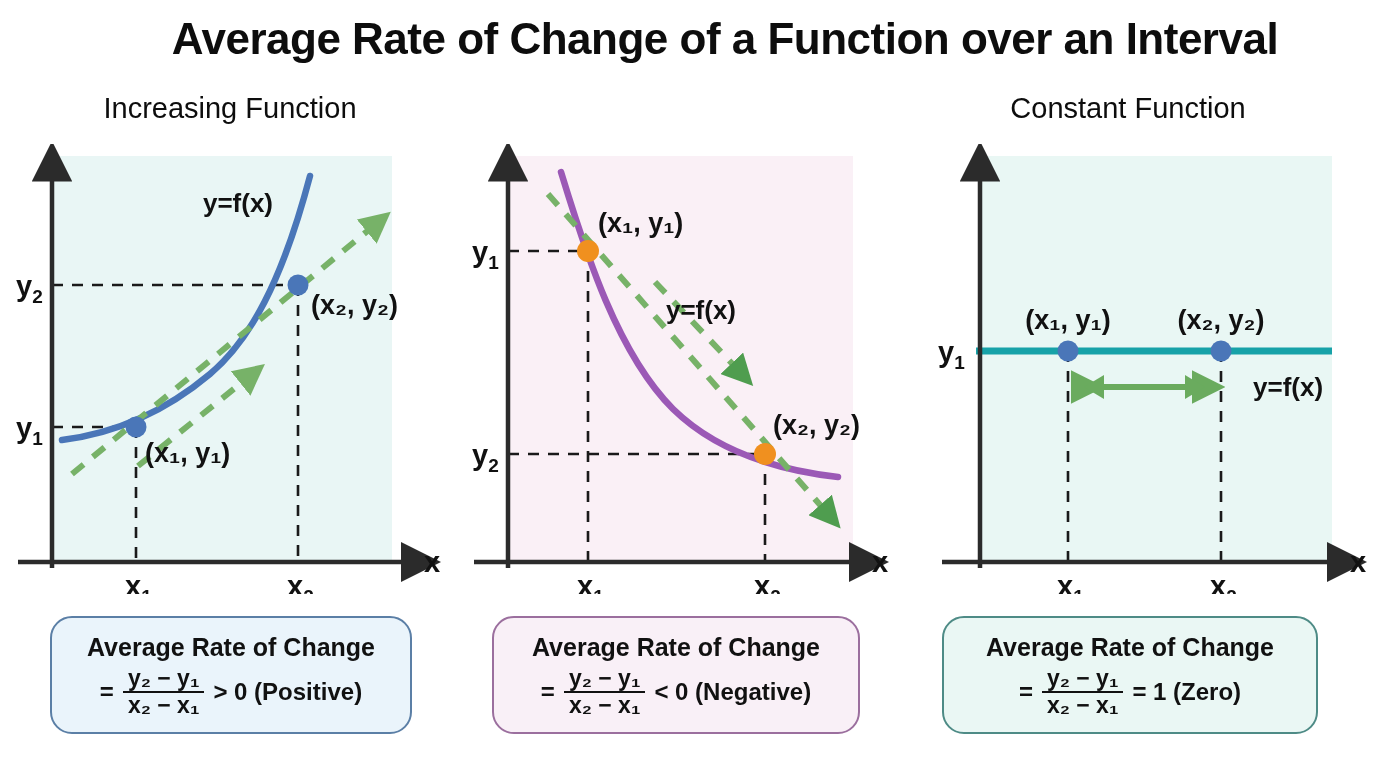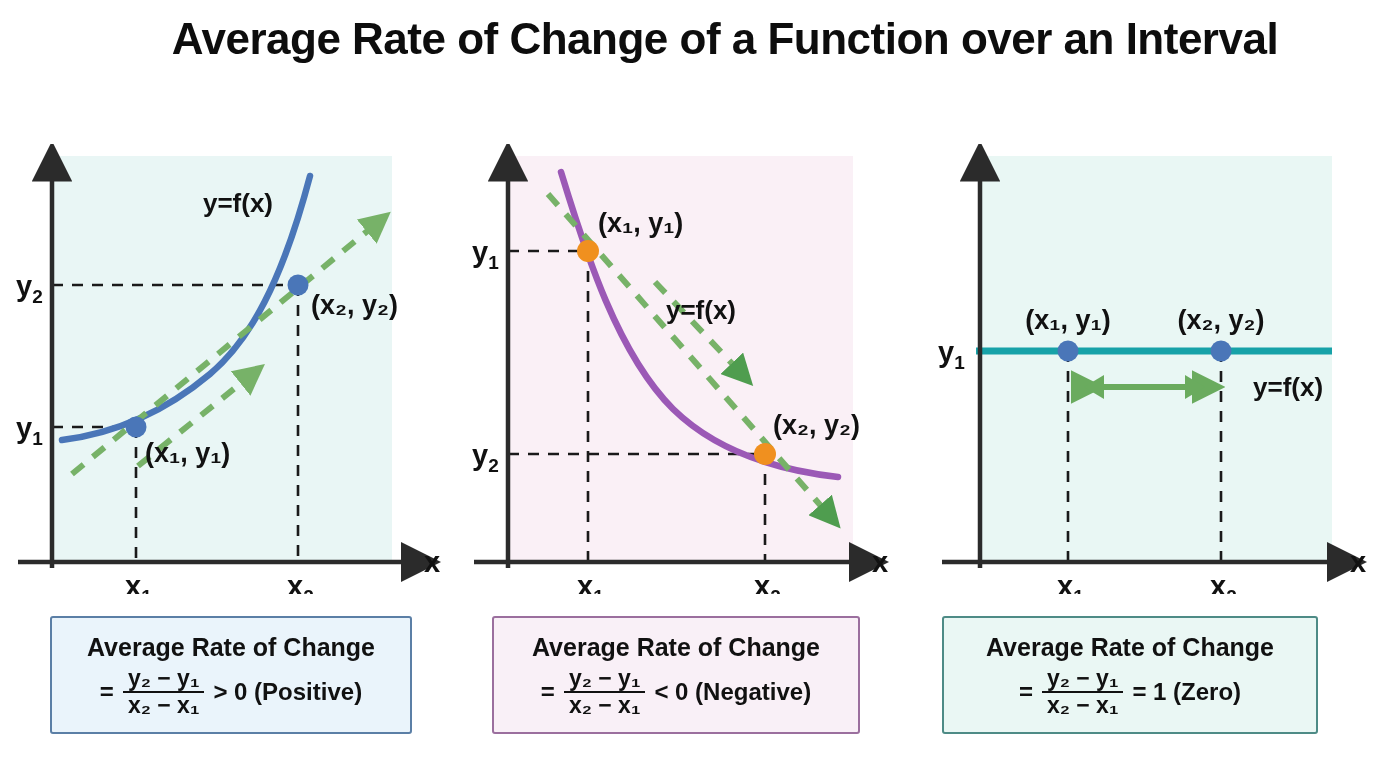--- a/index.html
+++ b/index.html
@@ -55,21 +55,21 @@
     height: 450px;
   }
   .plot svg { display: block; }
 
   .formula-box {
     position: absolute;
     left: 40px;
     top: 524px;
     width: 362px;
     height: 118px;
-    border-radius: 3px;
+    border-radius: 22px;
     box-sizing: border-box;
     display: flex;
     flex-direction: column;
     align-items: center;
     justify-content: center;
   }
   #panel-decreasing .formula-box { left: 34px; width: 368px; }
   #panel-constant  .formula-box  { left: 34px; width: 376px; }
 
   .box-inc { background: #eaf4fb; border: 2px solid #5b7fa6; }
@@ -107,20 +107,21 @@
     font-weight: 700;
     fill: #111;
   }
 </style>
 </head>
 <body>
 
 <div id="page-title">Average Rate of Change of a Function over an Interval</div>
 
 <div class="panel" id="panel-increasing">
+  <div class="panel-subtitle">Increasing Function</div>
 
   <div class="plot">
     <svg width="440" height="450" viewBox="0 0 440 450">
       <defs>
         <marker id="ah-dark-1" markerWidth="9" markerHeight="9" refX="3" refY="4.5" orient="auto">
           <path d="M0,0 L9,4.5 L0,9 z" fill="#2b2b2b"></path>
         </marker>
         <marker id="ah-green-1" markerWidth="5.2" markerHeight="5.2" refX="2" refY="2.6" orient="auto">
           <path d="M0,0 L5.2,2.6 L0,5.2 z" fill="#77b268"></path>
         </marker>
@@ -221,20 +222,21 @@
       <span class="frac">
         <span class="num">y₂ − y₁</span>
         <span class="den">x₂ − x₁</span>
       </span>
       <span>&lt; 0 (Negative)</span>
     </div>
   </div>
 </div>
 
 <div class="panel" id="panel-constant">
+  <div class="panel-subtitle">Constant Function</div>
 
   <div class="plot">
     <svg width="468" height="450" viewBox="0 0 468 450">
       <defs>
         <marker id="ah-dark-3" markerWidth="9" markerHeight="9" refX="3" refY="4.5" orient="auto">
           <path d="M0,0 L9,4.5 L0,9 z" fill="#2b2b2b"></path>
         </marker>
         <marker id="ah-green-3a" markerWidth="5.6" markerHeight="5.6" refX="2.2" refY="2.8" orient="auto">
           <path d="M0,0 L5.6,2.8 L0,5.6 z" fill="#6aab5e"></path>
         </marker>

